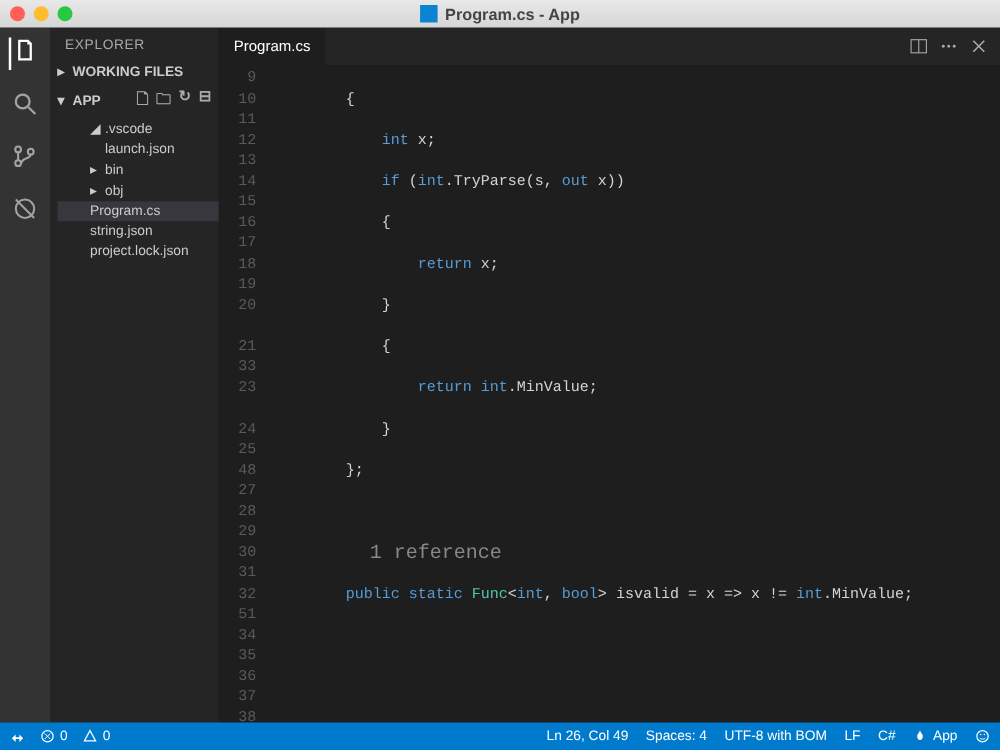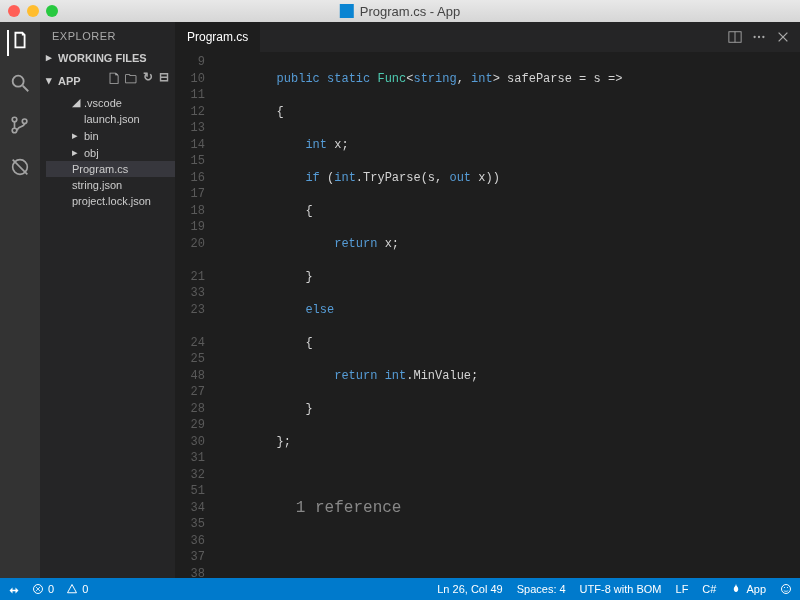--- a/index.html
+++ b/index.html
@@ -1,21 +1,21 @@
 <!DOCTYPE html>
 <html><head>
 <meta charset="utf-8">
 <style>
 * { margin: 0; padding: 0; box-sizing: border-box; }
 body { font-family: Menlo, Monaco, "Courier New", monospace; font-size: 12px; background: #1e1e1e; color: #cccccc; width: 800px; height: 600px; overflow: hidden; display: flex; flex-direction: column; }
 .titlebar { height: 22px; background: linear-gradient(#e8e8e8,#d6d6d6); display: flex; align-items: center; padding: 0 8px; position: relative; }
 .traffic { display: flex; gap: 7px; }
 .tl { width: 12px; height: 12px; border-radius: 50%; }
 .tl.r{background:#ff5f57}.tl.y{background:#ffbd2e}.tl.g{background:#28c940}
-.titlebar-center { position:absolute; left:50%; transform:translateX(-50%); display:flex; align-items:center; gap:6px; color:#444; font-family: -apple-system, sans-serif; font-size: 13px;}
+.titlebar-center { position:absolute; left:50%; transform:translateX(-50%); display:flex; align-items:center; gap:6px; color:#444; font-family: -apple-system, sans-serif; font-size: 13px; font-weight: bold;}
 .vscode-ico{width:14px;height:14px;background:#0a84d2}
 .main { flex:1; display:flex; min-height:0; }
 .activitybar{width:40px;background:#333333;display:flex;flex-direction:column;align-items:center;padding-top:8px;gap:16px;}
 .activitybar svg{width:22px;height:22px;opacity:.55;}
 .activitybar .active svg{opacity:1}
 .activitybar .active{border-left:2px solid #fff;padding-left:0;margin-left:-2px}
 .sidebar{width:135px;background:#252526;color:#bbb;font-family: -apple-system, "Segoe UI", sans-serif; font-size:11px; display:flex;flex-direction:column;}
 .sidebar-title{padding:8px 12px 6px;color:#aaa;letter-spacing:.5px;text-transform:uppercase}
 .sec-hdr{padding:3px 6px;display:flex;align-items:center;gap:4px;color:#ccc;font-weight:600;cursor:pointer}
 .sec-hdr .tw{width:8px;display:inline-block}
@@ -186,34 +186,33 @@
           <div>31</div>
           <div>32</div>
           <div>51</div>
           <div>34</div>
           <div>35</div>
           <div>36</div>
           <div>37</div>
           <div>38</div>
         </div>
       <div class="code">
-<div class="ln">        <span class="kw">public</span> <span class="kw">static</span> <span class="ty">Func</span><span>&lt;</span><span class="kw">string</span>, <span class="kw">int</span><span>&gt;</span><span> safeParse = s =&gt;</span></div>
 <div class="ln">        <span>{</span></div>
 <div class="ln">            <span class="kw">int</span><span> x;</span></div>
 <div class="ln">            <span class="kw">if</span><span> (</span><span class="kw">int</span><span>.TryParse(s, </span><span class="kw">out</span><span> x))</span></div>
 <div class="ln">            <span>{</span></div>
 <div class="ln">                <span class="kw">return</span><span> x;</span></div>
 <div class="ln">            <span>}</span></div>
-<div class="ln">            <span class="kw">else</span></div>
 <div class="ln">            <span>{</span></div>
 <div class="ln">                <span class="kw">return</span><span> </span><span class="kw">int</span><span>.MinValue;</span></div>
 <div class="ln">            <span>}</span></div>
 <div class="ln">        <span>};</span></div>
 <div class="ln"> </div>
 <div class="ln codelens">        <span>1 reference</span></div>
+<div class="ln">        <span class="kw">public</span> <span class="kw">static</span> <span class="ty">Func</span>&lt;<span class="kw">int</span>, <span class="kw">bool</span>&gt;<span> isvalid = x =&gt; x != </span><span class="kw">int</span><span>.MinValue;</span></div>
 <div class="ln"> </div>
 
 
 
 
 
 
 
 
 

